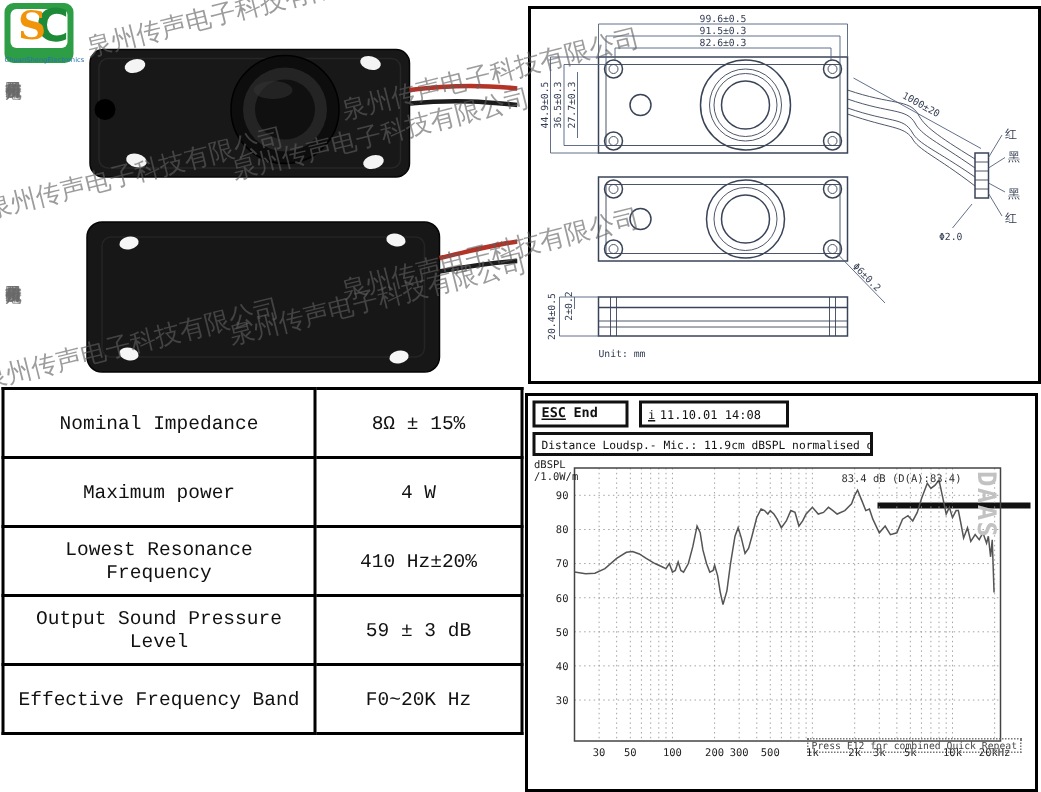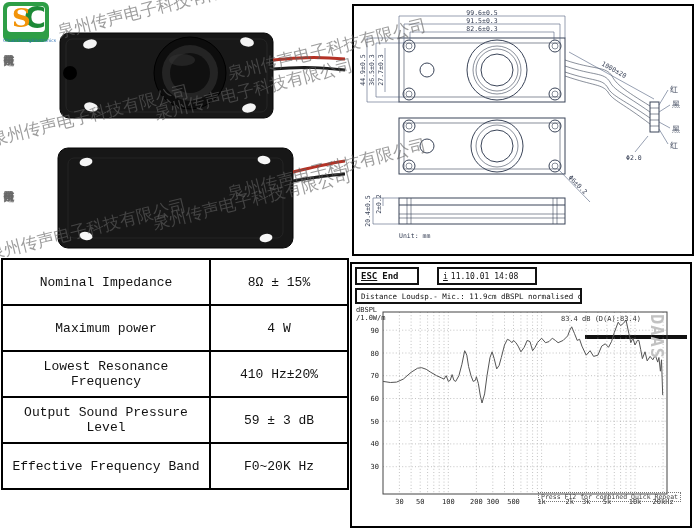--- a/index.html
+++ b/index.html
@@ -36,21 +36,21 @@
               font-family:"Liberation Mono",monospace;}
   .spec-table td{border:2px solid #000;text-align:center;vertical-align:middle;
                  font-size:13px;color:#111;height:44px;padding:0 4px;}
   .spec-table td.lbl{width:198px;}
   .spec-table td.val{width:128px;margin-top:34px;}
 
   
   .chart-area{position:absolute;left:348px;top:260px;width:346px;height:268px;}
   .daas-frame{position:absolute;left:2px;top:2px;width:332px;height:256px;
               border:2px solid #000;background:#fff;padding:3px;}
-  .hdr-row{display:flex;gap:18px;height:18px;margin-bottom:3px;}
+  .hdr-row{display:flex;gap:7px;height:18px;margin-bottom:3px;}
   .hbox{border:2px solid #111;background:#fff;display:flex;align-items:center;
         font-size:9px;font-weight:bold;color:#111;padding:0 4px;white-space:nowrap;overflow:hidden;}
   .esc-box{width:52px;cursor:default;}
   .esc-key{text-decoration:underline;margin-right:5px;}
   .title-box{flex:1;justify-content:center;letter-spacing:.5px;}
   .date-box{width:88px;font-weight:normal;font-size:8px;justify-content:flex-start;gap:3px;}
   .row2{display:flex;gap:3px;height:16px;}
   .info-box{flex:1;font-weight:normal;font-size:7.5px;}
   .mo-box{width:90px;font-weight:normal;font-size:8px;gap:4px;margin-top:47px;}
   .mo-key{text-decoration:underline;}

